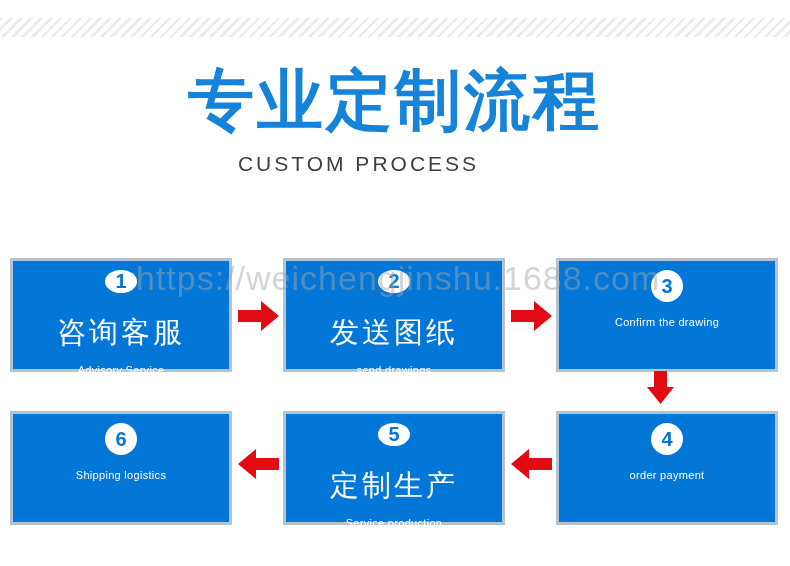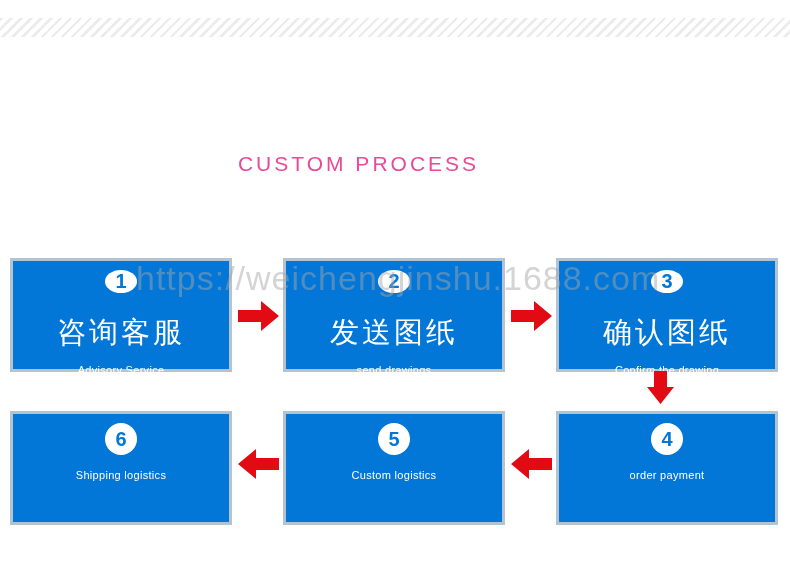--- a/index.html
+++ b/index.html
@@ -37,21 +37,21 @@
     line-height: 1.3;
   }
   .subtitle {
     position: absolute;
     left: 0; top: 152px;
     width: 717px;
     text-align: center;
     font-size: 21px;
     font-weight: 400;
     letter-spacing: 3px;
-    color: #ec4899;
+    color: #404040;
   }
 
   
   .watermark {
     position: absolute;
     left: 136px; top: 259px;
     font-size: 34px;
     font-weight: 400;
     color: rgba(165,165,165,0.48);
     white-space: nowrap;
@@ -118,20 +118,21 @@
   .arrow-l2b { left: 238px; top: 448px; }
   .arrow-down { left: 647px; top: 371px; }
 </style>
 </head>
 <body>
 
 <div class="page">
 
   <div class="stripe-band"></div>
 
+  <div class="title">专业定制流程</div>
   <div class="subtitle">CUSTOM PROCESS</div>
 
   <div class="step-box row1 col1">
     <div class="step-circle">1</div>
     <div class="step-title">咨询客服</div>
     <div class="step-subtitle">Advisory Service</div>
   </div>
 
   <div class="arrow arrow-r1a">
     <svg width="41" height="32" viewBox="0 0 41 32">
@@ -146,21 +147,20 @@
   </div>
 
   <div class="arrow arrow-r1b">
     <svg width="41" height="32" viewBox="0 0 41 32">
         <polygon points="0,10 23,10 23,1 41,16 23,31 23,22 0,22" fill="#e30b13"></polygon>
       </svg>
   </div>
 
   <div class="step-box row1 col3">
     <div class="step-circle">3</div>
-    <div class="step-title">确认图纸</div>
     <div class="step-subtitle">Confirm the drawing</div>
   </div>
 
   <div class="arrow arrow-down">
     <svg width="27" height="33" viewBox="0 0 27 33">
         <polygon points="7,0 20,0 20,16 27,16 13.5,33 0,16 7,16" fill="#e30b13"></polygon>
       </svg>
   </div>
 
   <div class="step-box row2 col1">
@@ -169,21 +169,22 @@
   </div>
 
   <div class="arrow arrow-l2b">
     <svg width="41" height="32" viewBox="0 0 41 32">
         <polygon points="41,10 18,10 18,1 0,16 18,31 18,22 41,22" fill="#e30b13"></polygon>
       </svg>
   </div>
 
   <div class="step-box row2 col2">
     <div class="step-circle">5</div>
-    <div class="step-subtitle">Custom logistics</div>
+    <div class="step-title">定制生产</div>
+    <div class="step-subtitle">Service production</div>
   </div>
 
   <div class="arrow arrow-l2a">
     <svg width="41" height="32" viewBox="0 0 41 32">
         <polygon points="41,10 18,10 18,1 0,16 18,31 18,22 41,22" fill="#e30b13"></polygon>
       </svg>
   </div>
 
   <div class="step-box row2 col3">
     <div class="step-circle">4</div>

